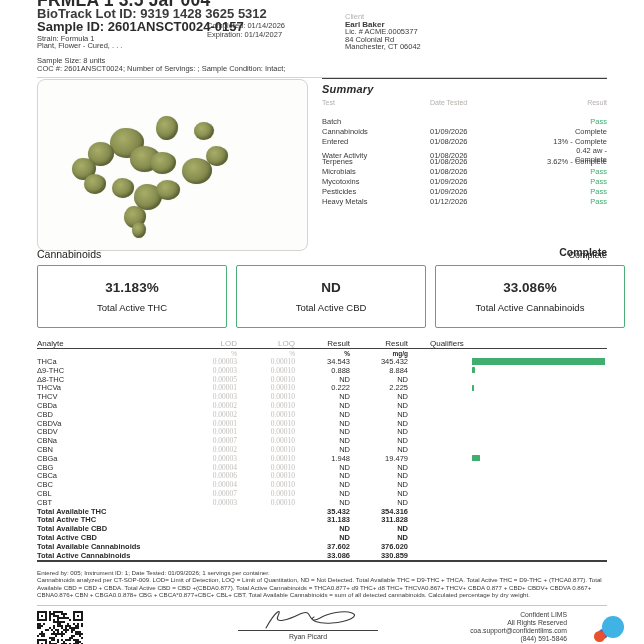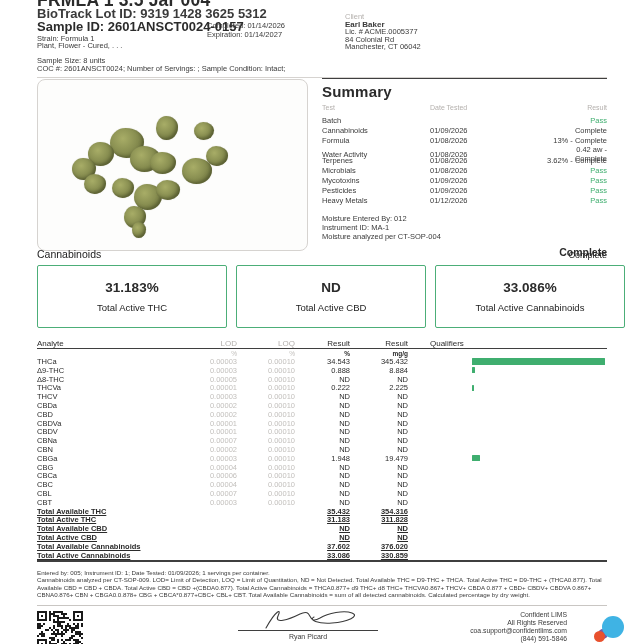--- a/index.html
+++ b/index.html
@@ -28,25 +28,25 @@
   #top-divider { left:37px; top:77px; width:570px; border-top:1px solid #d6d3d0; }
 
   
   #photo-box { left:37px; top:79px; width:271px; height:172px; border:1px solid #d6d3d0; border-radius:8px; background:#fdfdfc; overflow:hidden; }
   .bud { position:absolute; border-radius:46% 54% 52% 48%/50% 46% 54% 50%;
          background:radial-gradient(circle at 38% 35%, #a8ad67 0%, #8a9052 45%, #6f7540 80%);
          box-shadow:inset -2px -2px 3px rgba(60,65,30,.45), 0 0 1px rgba(120,120,90,.4); }
 
   
   #summary { left:322px; top:78px; width:285px; border-top:1.5px solid #3f3f3f; padding-top:4px; }
-  #summary h2 { font-size:15px; letter-spacing:.2px; }
+  #summary h2 { font-size:11px; letter-spacing:.2px;font-style:italic; }
   .sum-grid { display:grid; grid-template-columns:108px 112px 1fr; font-size:7.5px; }
   #summary-cols { margin-top:4px; color:#b4b0ad; font-size:7px; }
   #summary-cols span:last-child { text-align:right; }
-  #summary-rows { margin-top:4px; }
+  #summary-rows { margin-top:10px; }
   #summary-rows .sum-grid { height:10px; align-items:center; color:#3a3a3a; }
   #summary-rows .res { text-align:right; }
   #summary-rows .pass { color:#3fae6f; }
 
   #moisture-block { left:322px; top:214px; width:285px; font-size:7.5px; line-height:9px; color:#3a3a3a; display:flex; justify-content:space-between; }
   #moisture-block .right { text-align:right; }
   #summary-complete { left:322px; top:246px; width:285px; text-align:right; font-size:10.5px; font-weight:bold; }
 
   
   #cann-header { left:37px; top:248px; width:570px; display:flex; justify-content:space-between; align-items:baseline; }
@@ -60,22 +60,22 @@
 
   
   #analyte-table { left:37px; top:338px; width:570px; }
   .tbl-grid { display:grid; grid-template-columns:140px 60px 58px 55px 58px 1fr; align-items:center; }
   .tbl-grid .c2,.tbl-grid .c3,.tbl-grid .c4,.tbl-grid .c5 { text-align:right; }
   #tbl-head { font-size:8px; font-weight:normal; height:11px; border-bottom:1.5px solid #3f3f3f; }
   #tbl-head .c2,#tbl-head .c3 { color:#b4b0ad; }
   #tbl-units { font-size:6.5px; height:8px; font-weight:bold; }
   #tbl-units .c2,#tbl-units .c3 { color:#c3c0bd; font-weight:normal; }
   #tbl-rows .tbl-grid { height:8.8px; font-size:7.5px; }
-  #tbl-rows .c2,#tbl-rows .c3 { color:#c3c0bd; }
-  #tbl-rows .total { font-weight:bold;text-decoration:underline; }
+  #tbl-rows .c2,#tbl-rows .c3 { color:#c3c0bd;font-family:Liberation Serif, serif; }
+  #tbl-rows .total { font-weight:bold; }
   #tbl-rows .total .c2,#tbl-rows .total .c3 { color:transparent; }
   #tbl-bottom { border-top:2px solid #3f3f3f; margin-top:1px; }
   .qbar { height:6.4px; margin-left:64px; background:#3fae6f; border-radius:.5px; }
 
   
   #footnotes { left:37px; top:569px; width:570px; font-size:6.2px; line-height:7.3px; color:#3a3a3a; }
   #footer-divider { left:37px; top:605px; width:570px; border-top:1px solid #c9c6c3; }
 
   #qr { left:37px; top:611px; }
   #signature { left:238px; top:606px; width:140px; text-align:center; }
@@ -143,21 +143,21 @@
         <span class="">Batch</span>
         <span class=""></span>
         <span class="res pass">Pass</span>
       </div>
       <div class="sum-grid">
         <span class="">Cannabinoids</span>
         <span class="">01/09/2026</span>
         <span class="res">Complete</span>
       </div>
       <div class="sum-grid">
-        <span class="">Formula</span>
+        <span class="">Entered</span>
         <span class="">01/08/2026</span>
         <span class="res">13% - Complete</span>
       </div>
       <div class="sum-grid">
         <span class="">Water Activity</span>
         <span class="">01/08/2026</span>
         <span class="res">0.42 aw - Complete</span>
       </div>
       <div class="sum-grid">
         <span class="">Terpenes</span>
@@ -181,25 +181,20 @@
       </div>
       <div class="sum-grid">
         <span class="">Heavy Metals</span>
         <span class="">01/12/2026</span>
         <span class="res pass">Pass</span>
       </div>
     </div>
 </div>
 
 <div class="abs" id="moisture-block">
-  <div class="left">
-    <div>Moisture Entered By: 012</div>
-    <div>Instrument ID: MA-1</div>
-    <div>Moisture analyzed per CT-SOP-004</div>
-  </div>
 </div>
 <div class="abs" id="summary-complete">Complete</div>
 
 <div class="abs" id="cann-header">
   <span class="t">Cannabinoids</span>
   <span class="s">Complete</span>
 </div>
 
 <div class="abs" id="cann-boxes">
   <div class="cann-box">

